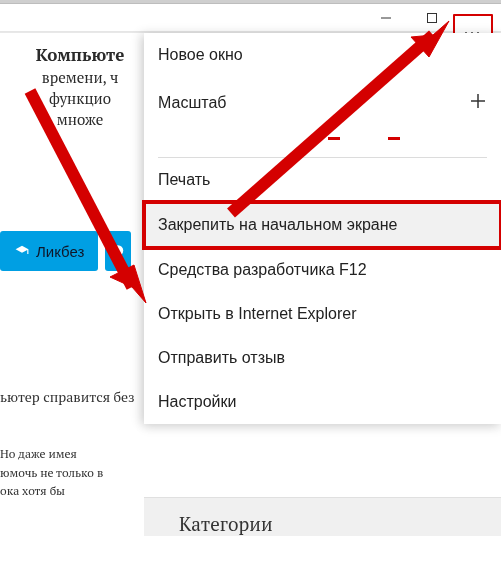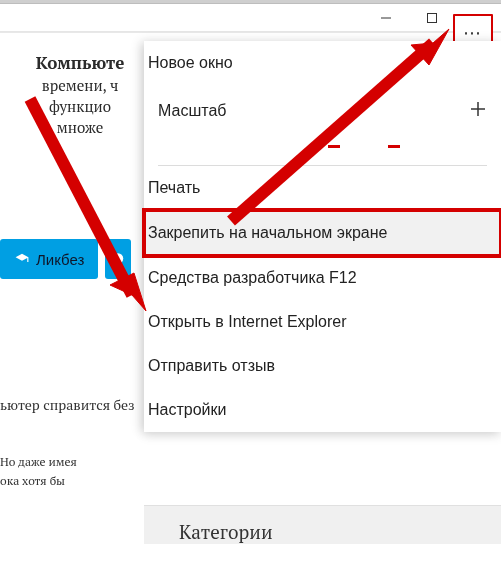--- a/index.html
+++ b/index.html
@@ -14,34 +14,34 @@
   .win-btn svg { stroke: #333; stroke-width: 1; fill: none; }
 
   
   .toolbar { height: 44px; background:#f7f7f7; display:flex; align-items:center; justify-content:flex-end; padding-right:8px; }
   .more-btn { width:40px; height:38px; border:2px solid #d40000; display:flex; align-items:center; justify-content:center; border-radius:1px; background:#fff; }
   .more-btn .dots { font-size:18px; letter-spacing:2px; color:#333; line-height:1; }
   .star-hint { position:absolute; top:60px; right:60px; width:20px; height:20px; }
   .star-hint svg { fill:#3a8de0; }
 
   
-  .page { position: relative; height: calc(579px - 4px - 28px - 44px); margin-top: 8px; }
+  .page { position: relative; height: calc(579px - 4px - 28px - 44px); }
   .bg-text-top { position:absolute; top:10px; left:0; width:160px; text-align:center; font-family:"PT Serif", Georgia, serif; color:#2b2b2b; font-size:15px; line-height:1.4; padding:0 6px; }
   .bg-text-top .bold { font-weight:bold; font-size:17px; }
   .badge-row { position:absolute; top:198px; left:0; width:160px; height:44px; }
   .badge { display:inline-flex; align-items:center; gap:6px; height:40px; padding:0 14px; color:#0f172a; font-size:15px; border-radius:3px; margin-right:2px; }
   .badge.blue { background:#009fe3; }
   .badge svg { fill:#fff; }
   .bg-text-mid { position:absolute; top:353px; left:0; width:144px; font-family:"PT Serif", Georgia, serif; color:#333; font-size:14px; line-height:1.5; }
   .bg-text-low { position:absolute; top:412px; left:0; width:144px; font-family:"PT Serif", Georgia, serif; color:#333; font-size:12px; line-height:1.55; }
   .cat-card { position:absolute; bottom:0; left:144px; right:0; height:39px; background:#f0f0f0; border-top:1px solid #e0e0e0; display:flex; align-items:flex-end; justify-content:flex-start; padding-left:35px; font-family:"PT Serif", Georgia, serif; font-size:19px; color:#333; }
 
   
   .menu { position:absolute; top:0; right:0; width:357px; background:#fff; box-shadow:-4px 0 10px rgba(0,0,0,.12), 0 4px 10px rgba(0,0,0,.10); }
-  .menu-item { height:44px; display:flex; align-items:center; padding:0 4px; font-size:16px; color:#222; }
+  .menu-item { height:44px; display:flex; align-items:center; padding:0 14px; font-size:16px; color:#222; }
   .menu-item.hl { background:#f1f1f1; height:46px; outline:4px solid #d40000; outline-offset:-2px; }
   .menu-sep { height:1px; background:#dcdcdc; margin:0 14px; }
   .zoom-row { height:52px; display:flex; align-items:center; justify-content:space-between; padding:0 14px; font-size:16px; color:#222; }
   .plus-ico svg { stroke:#333; stroke-width:1.5; }
   .zoom-slot { height:20px; margin:0 14px 8px 14px; position:relative; }
   .zoom-dash1 { position:absolute; left:230px; top:8px; width:12px; height:3px; background:#d40000; }
   .zoom-dash2 { position:absolute; left:170px; top:8px; width:12px; height:3px; background:#d40000; }
 
   
   .arrow { position:absolute; pointer-events:none; }
@@ -99,20 +99,21 @@
     <span class="badge blue" style="padding:0 6px">
       <svg width="14" height="14" viewBox="0 0 24 24">
           <path d="M12 2a9 9 0 100 18 9 9 0 000-18z"></path>
         </svg>
     </span>
   </div>
 
   <div class="bg-text-mid">ьютер справится без</div>
   <div class="bg-text-low">
     <div>Но даже имея</div>
+    <div>юмочь не только в</div>
     <div>ока хотя бы</div>
   </div>
 
   <span class="star-hint" style="position:absolute;top:-2px;right:70px">
     <svg width="18" height="18" viewBox="0 0 24 24">
         <path d="M12 17.3l6.2 3.7-1.6-7 5.4-4.7-7.1-.6L12 2 9.1 8.7 2 9.3l5.4 4.7-1.6 7z" fill="#3a8de0" opacity=".6"></path>
       </svg>
   </span>
 
   <div class="menu">

